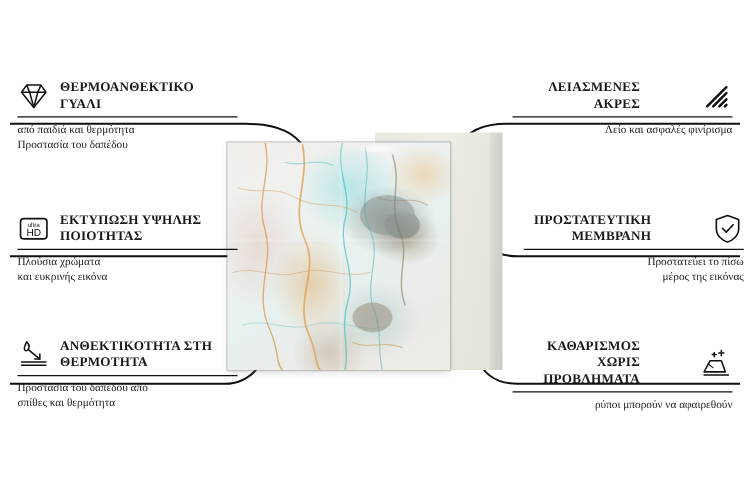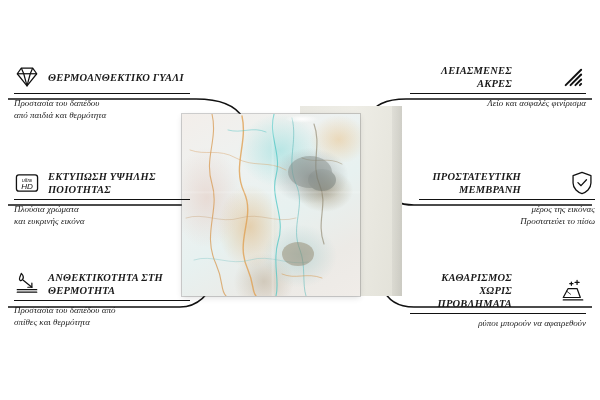--- a/index.html
+++ b/index.html
@@ -3,21 +3,21 @@
 <meta charset="utf-8">
 <style>
   * { margin:0; padding:0; box-sizing:border-box; }
   html, body { width:600px; height:400px; overflow:hidden; }
   body {
     background:#ffffff;
     font-family:"Liberation Serif", serif;
     color:#1a1a1a;
     position:relative;
   }
-  #stage { position:absolute; inset:0; width:476px; height:400px;font-style:italic; }
+  #stage { position:absolute; inset:0; width:476px; height:400px; }
 
   
   .product-wrap {
     position:absolute; left:182px; top:108px; width:220px; height:195px;
   }
   .panel-back {
     position:absolute; left:118px; top:-2px; width:102px; height:190px;
     background:linear-gradient(100deg,#e9e8e1 0%,#eeede6 40%,#e2e1d8 100%);
   }
   .panel-back::after{
@@ -129,22 +129,22 @@
         <g fill="none" stroke="#111" stroke-width="1.5" stroke-linejoin="round">
           <path d="M4,12 L16,27 L28,12 L23,5 L9,5 Z"></path>
           <path d="M4,12 L28,12"></path>
             <path d="M9,5 L12,12 L16,27 L20,12 L23,5"></path>
         </g>
       </svg>
       <div class="title">ΘΕΡΜΟΑΝΘΕΚΤΙΚΟ ΓΥΑΛΙ</div>
     </div>
     <div class="rule"></div>
     <div class="desc">
+      <div>από παιδιά και θερμότητα</div>
       <div>Προστασία του δαπέδου</div>
-      <div>από παιδιά και θερμότητα</div>
     </div>
   </div>
 
   <div class="feat left" style="left:14px; top:170px;">
     <div class="head">
       <svg class="ico" viewBox="0 0 32 32">
         <rect x="3" y="6" width="26" height="20" rx="3" fill="none" stroke="#111" stroke-width="1.6"></rect>
         <text x="16" y="14.6" font-family="Liberation Sans, sans-serif" font-size="6.2" text-anchor="middle" fill="#111">ultra</text>
         <text x="16" y="23.4" font-family="Liberation Sans, sans-serif" font-size="10" text-anchor="middle" fill="#111">HD</text>
       </svg>
@@ -200,22 +200,22 @@
       <div class="title">ΠΡΟΣΤΑΤΕΥΤΙΚΗ ΜΕΜΒΡΑΝΗ</div>
       <svg class="ico" viewBox="0 0 32 32">
         <g fill="none" stroke="#111" stroke-width="1.6" stroke-linecap="round" stroke-linejoin="round">
           <path d="M16,3 L27,7 L27,16 C27,23 21,27.5 16,29 C11,27.5 5,23 5,16 L5,7 Z"></path>
           <path d="M11,15.5 L14.8,19.3 L21.5,12"></path>
         </g>
       </svg>
     </div>
     <div class="rule"></div>
     <div class="desc">
+      <div>Προστατεύει το πίσω</div>
       <div>μέρος της εικόνας</div>
-      <div>Προστατεύει το πίσω</div>
     </div>
   </div>
 
   <div class="feat right" style="left:410px; top:271px;">
     <div class="head">
       <div class="title">ΚΑΘΑΡΙΣΜΟΣ ΧΩΡΙΣ ΠΡΟΒΛΗΜΑΤΑ</div>
       <svg class="ico" viewBox="0 0 32 32">
         <g fill="none" stroke="#111" stroke-width="1.5" stroke-linecap="round" stroke-linejoin="round">
           <path d="M10,13 L21,13 L25,24 L4,24 Z"></path>
           <path d="M4,27 L28,27"></path>

